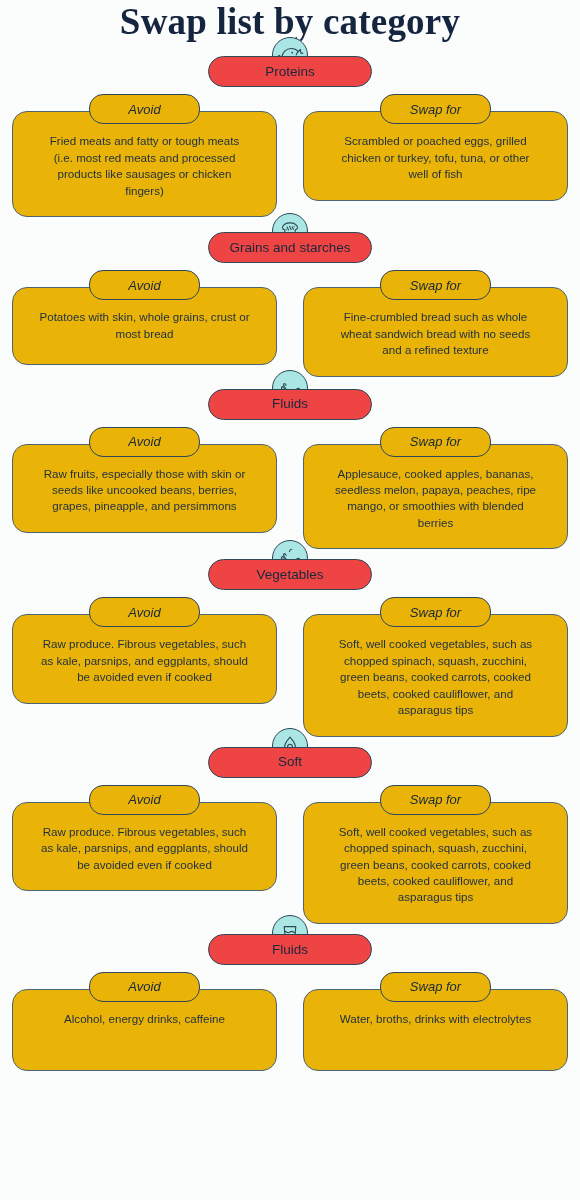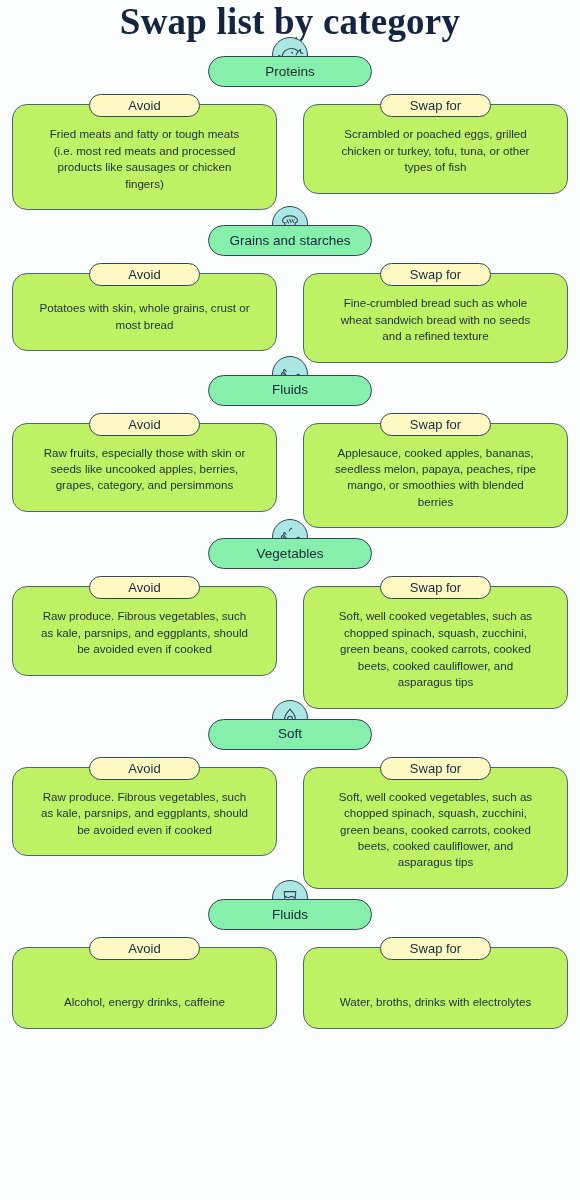--- a/index.html
+++ b/index.html
@@ -33,21 +33,21 @@
   .cat-wrap {
     display: flex;
     justify-content: center;
     position: relative;
     z-index: 1;
   }
 
   .cat-pill {
     width: 164px;
     height: 31px;
-    background: #86efac;
+    background: #ef4444;
     border: 1.2px solid #2f4858;
     border-radius: 16px;
     display: flex;
     align-items: center;
     justify-content: center;
     position: relative;
   }
 
   .cat-pill-label {
     font-size: 13.5px;
@@ -88,44 +88,45 @@
 
   .sub-wrap {
     display: flex;
     justify-content: center;
     position: relative;
     z-index: 2;
   }
 
   .sub-pill {
     width: 111px;
-    height: 23px;
-    background: #fef9c3;
+    height: 30px;
+    background: #eab308;
     border: 1.2px solid #2f4858;
     border-radius: 14px;
     display: flex;
     align-items: center;
     justify-content: center;
+    font-style: italic;
   }
 
   .sub-pill-label {
     font-size: 13px;
     color: #17283c;
     line-height: 1;
   }
 
   .body-card {
     margin-top: -13px;
-    background: #bef264;
+    background: #eab308;
     border: 1.1px solid #4c6575;
     border-radius: 15px;
     padding: 21px 26px 17px;
     min-height: 74px;
     display: flex;
-    align-items: flex-end;
+    align-items: flex-start;
     justify-content: center;
     text-align: center;
     position: relative;
     z-index: 1;
   }
 
   .body-text {
     font-size: 11.6px;
     line-height: 1.42;
     color: #1d2f40;
@@ -179,21 +180,21 @@
           <span class="body-text">Fried meats and fatty or tough meats (i.e. most red meats and processed products like sausages or chicken fingers)</span>
         </div>
       </div>
       <div class="col">
         <div class="sub-wrap">
           <div class="sub-pill">
             <span class="sub-pill-label">Swap for</span>
           </div>
         </div>
         <div class="body-card">
-          <span class="body-text">Scrambled or poached eggs, grilled chicken or turkey, tofu, tuna, or other types of fish</span>
+          <span class="body-text">Scrambled or poached eggs, grilled chicken or turkey, tofu, tuna, or other well of fish</span>
         </div>
       </div>
     </div>
   </div>
 
   <div class="section" data-idx="1">
     <div class="cat-wrap">
       <div class="cat-pill">
         <span class="icon-badge">
           <svg width="26" height="26" viewBox="0 0 26 26" fill="none" stroke="#2f4858" stroke-width="1.1" stroke-linecap="round" stroke-linejoin="round">
@@ -245,21 +246,21 @@
       </div>
     </div>
     <div class="row">
       <div class="col">
         <div class="sub-wrap">
           <div class="sub-pill">
             <span class="sub-pill-label">Avoid</span>
           </div>
         </div>
         <div class="body-card">
-          <span class="body-text">Raw fruits, especially those with skin or seeds like uncooked apples, berries, grapes, category, and persimmons</span>
+          <span class="body-text">Raw fruits, especially those with skin or seeds like uncooked beans, berries, grapes, pineapple, and persimmons</span>
         </div>
       </div>
       <div class="col">
         <div class="sub-wrap">
           <div class="sub-pill">
             <span class="sub-pill-label">Swap for</span>
           </div>
         </div>
         <div class="body-card">
           <span class="body-text">Applesauce, cooked apples, bananas, seedless melon, papaya, peaches, ripe mango, or smoothies with blended berries</span>

